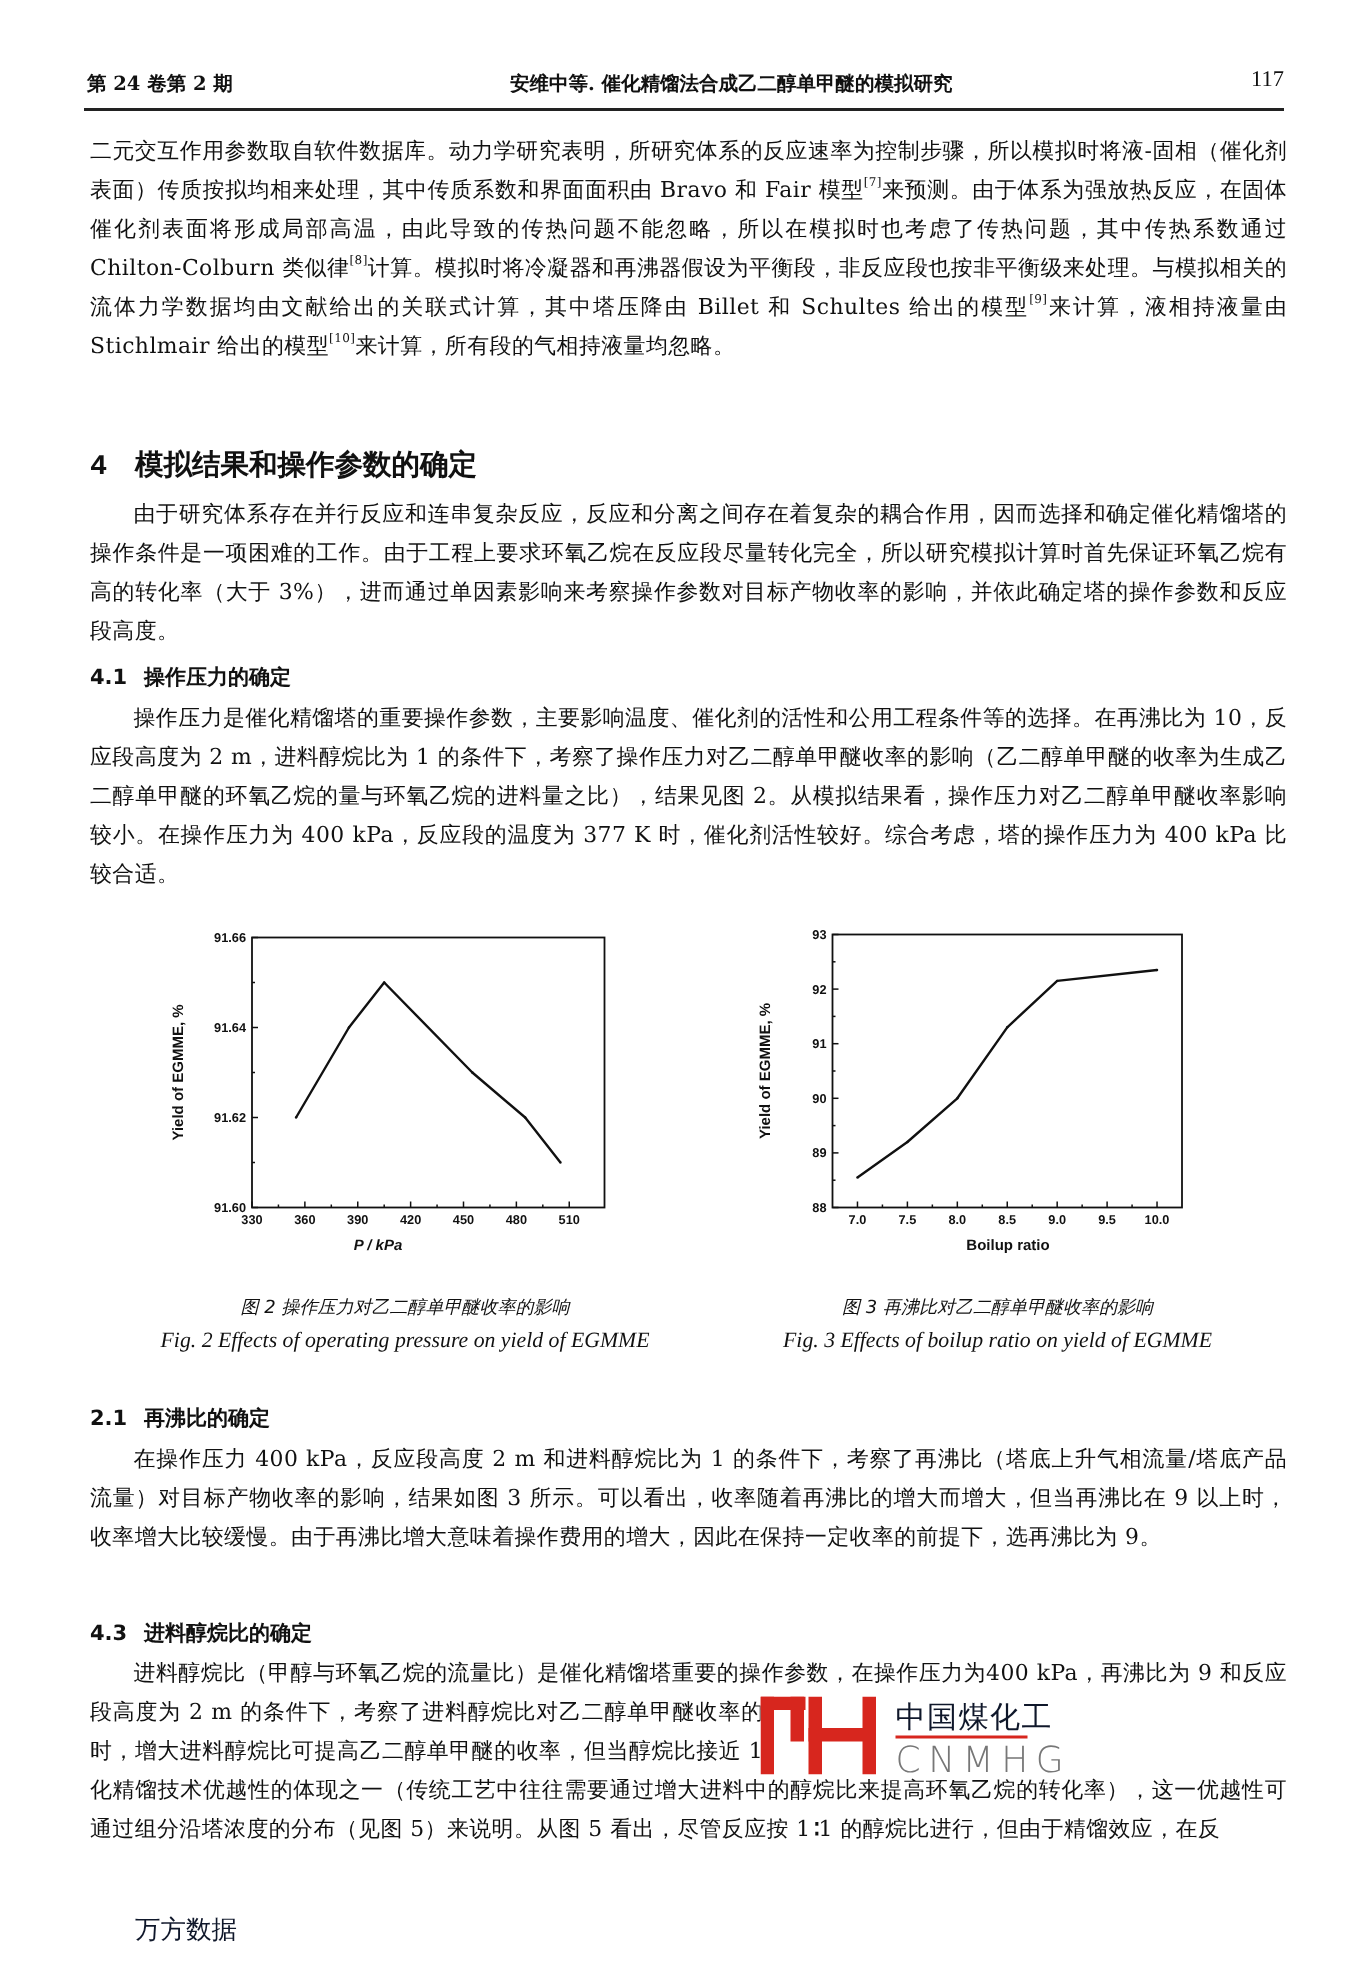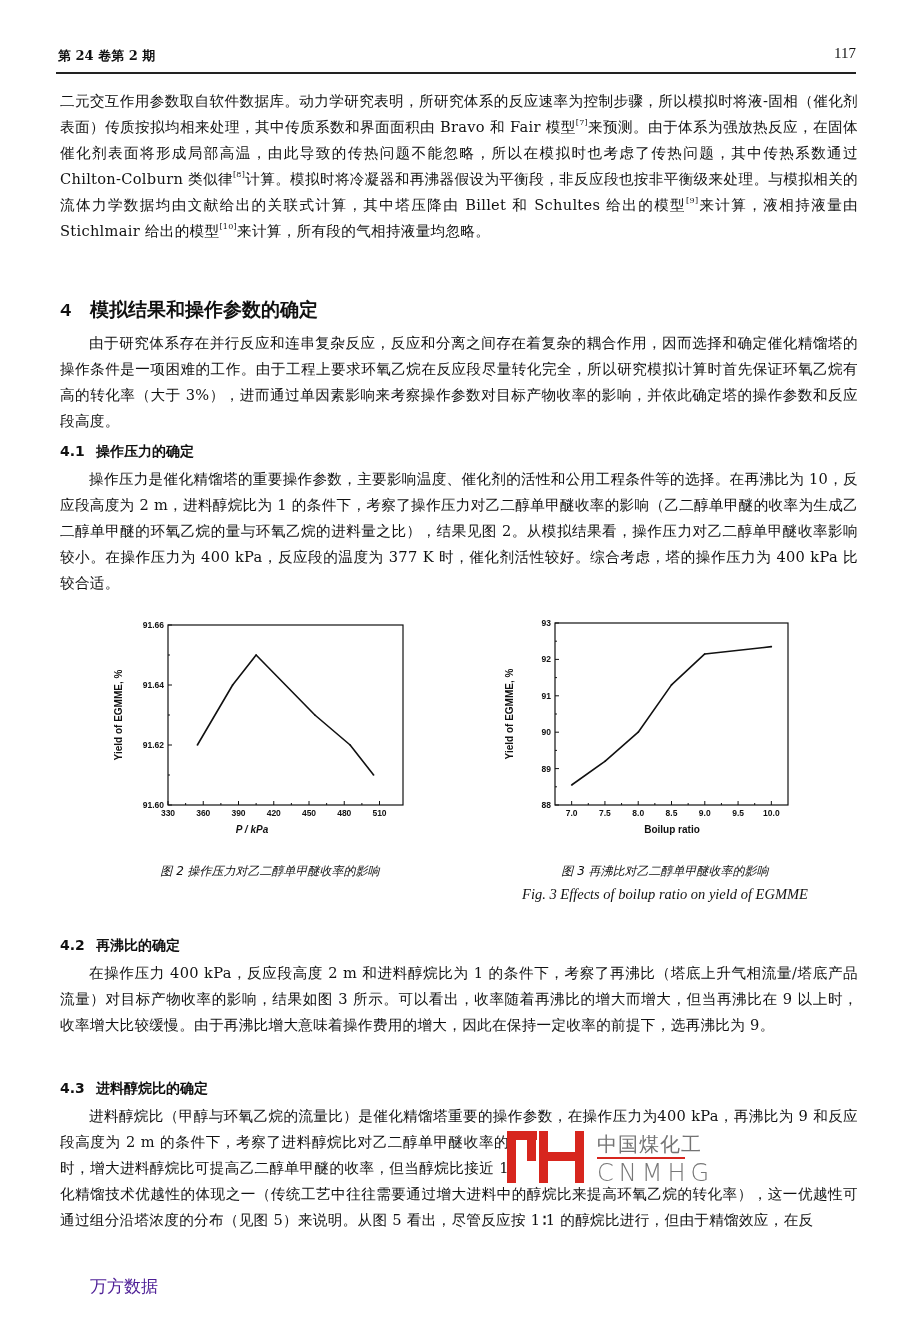--- a/index.html
+++ b/index.html
@@ -23,33 +23,34 @@
         font-family: "DejaVu Sans", sans-serif; }
   .h2 .num { display: inline-block; width: 36px; }
   .chart { position: absolute; }
   .chart svg { overflow: visible; }
   .chart text { font-family: "Liberation Sans", sans-serif; font-weight: bold; fill: #111; }
   .cap { position: absolute; font-size: 13px; text-align: center; font-style: italic; }
   .cap .zh { font-family: "DejaVu Sans", sans-serif; font-size: 12px; display: block; margin-bottom: 6px; }
   .cap .en { font-family: "Liberation Serif", serif; font-size: 14.5px; display: block; }
   .logo { position: absolute; left: 507px; top: 1131px; width: 360px; height: 52px; background: #fff; }
   .logo .mark { position: absolute; left: 0; top: 0; width: 82px; height: 52px; }
-  .logo .zh { position: absolute; left: 90px; top: 0px; font-size: 20px; color: #737373;
+  .logo .zh { position: absolute; left: 90px; top: 0px; font-size: 20px; color: #0f172a;
               font-family: Liberation Mono, monospace; letter-spacing: 1px; }
   .logo .line { position: absolute; left: 90px; top: 26px; width: 88px; height: 2px; background: #d7261e; }
   .logo .en { position: absolute; left: 90px; top: 28px; font-size: 24px; color: #777;
               font-family: "DejaVu Sans", sans-serif; letter-spacing: 5px; font-weight: 300; }
-  .footer { position: absolute; left: 90px; top: 1275px; font-size: 17px; color: #4c1d95;
+  .footer { position: absolute; left: 90px; top: 1275px; font-size: 17px; color: #0f172a;
             font-family: "DejaVu Sans", sans-serif; }
 </style>
 </head>
 <body>
 
 <div class="hdr">
   <span class="l">第 24 卷第 2 期</span>
+  <span class="c">安维中等. 催化精馏法合成乙二醇单甲醚的模拟研究</span>
   <span class="r">117</span>
 </div>
 <div class="hdr-rule"></div>
 
 <div class="para" style="top:88px;">
   <span>二元交互作用参数取自软件数据库。动力学研究表明，所研究体系的反应速率为控制步骤，所以模拟时将液-固相（催化剂表面）传质按拟均相来处理，其中传质系数和界面面积由 Bravo 和 Fair 模型</span><sup>[7]</sup><span>来预测。由于体系为强放热反应，在固体催化剂表面将形成局部高温，由此导致的传热问题不能忽略，所以在模拟时也考虑了传热问题，其中传热系数通过 Chilton-Colburn 类似律</span><sup>[8]</sup><span>计算。模拟时将冷凝器和再沸器假设为平衡段，非反应段也按非平衡级来处理。与模拟相关的流体力学数据均由文献给出的关联式计算，其中塔压降由 Billet 和 Schultes 给出的模型</span><sup>[9]</sup><span>来计算，液相持液量由 Stichlmair 给出的模型</span><sup>[10]</sup><span>来计算，所有段的气相持液量均忽略。</span>
 </div>
 
 <div class="h1">
   <span class="num">4</span><span>模拟结果和操作参数的确定</span>
@@ -153,28 +154,29 @@
         <circle cx="638.2142857142858" cy="732.2" r="0.8" fill="#111"></circle>
         <circle cx="671.5" cy="684.8800000000001" r="0.8" fill="#111"></circle>
         <circle cx="704.7857142857143" cy="653.9399999999998" r="0.8" fill="#111"></circle>
         <circle cx="771.3571428571429" cy="646.6600000000002" r="0.8" fill="#111"></circle>
       </g>
     </svg>
 </div>
 
 <div class="cap" style="left:70px; top:863px; width:400px;">
   <span class="zh">图 2  操作压力对乙二醇单甲醚收率的影响</span>
+  <span class="en">Fig. 2  Effects of operating pressure on yield of EGMME</span>
 </div>
 <div class="cap" style="left:470px; top:863px; width:390px;">
   <span class="zh">图 3  再沸比对乙二醇单甲醚收率的影响</span>
   <span class="en">Fig. 3  Effects of boilup ratio on yield of EGMME</span>
 </div>
 
 <div class="h2" style="top:937px;">
-  <span class="num">4.2</span><span>再沸比的确定</span>
+  <span class="num">2.1</span><span>再沸比的确定</span>
 </div>
 <div class="para indent" style="top:960px;">在操作压力 400 kPa，反应段高度 2 m 和进料醇烷比为 1 的条件下，考察了再沸比（塔底上升气相流量/塔底产品流量）对目标产物收率的影响，结果如图 3 所示。可以看出，收率随着再沸比的增大而增大，但当再沸比在 9 以上时，收率增大比较缓慢。由于再沸比增大意味着操作费用的增大，因此在保持一定收率的前提下，选再沸比为 9。</div>
 
 <div class="h2" style="top:1080px;">
   <span class="num">4.3</span><span>进料醇烷比的确定</span>
 </div>
 <div class="para indent" style="top:1103px;">进料醇烷比（甲醇与环氧乙烷的流量比）是催化精馏塔重要的操作参数，在操作压力为400 kPa，再沸比为 9 和反应段高度为 2 m 的条件下，考察了进料醇烷比对乙二醇单甲醚收率的影响，结果如图 4所示。可以看出，当醇烷比小于 1 时，增大进料醇烷比可提高乙二醇单甲醚的收率，但当醇烷比接近 1 时，可使目标产物的收率达到比较高的值，这正是催化精馏技术优越性的体现之一（传统工艺中往往需要通过增大进料中的醇烷比来提高环氧乙烷的转化率），这一优越性可通过组分沿塔浓度的分布（见图 5）来说明。从图 5 看出，尽管反应按 1∶1 的醇烷比进行，但由于精馏效应，在反</div>
 
 <div class="logo">
   <svg class="mark" viewBox="0 0 82 52">

